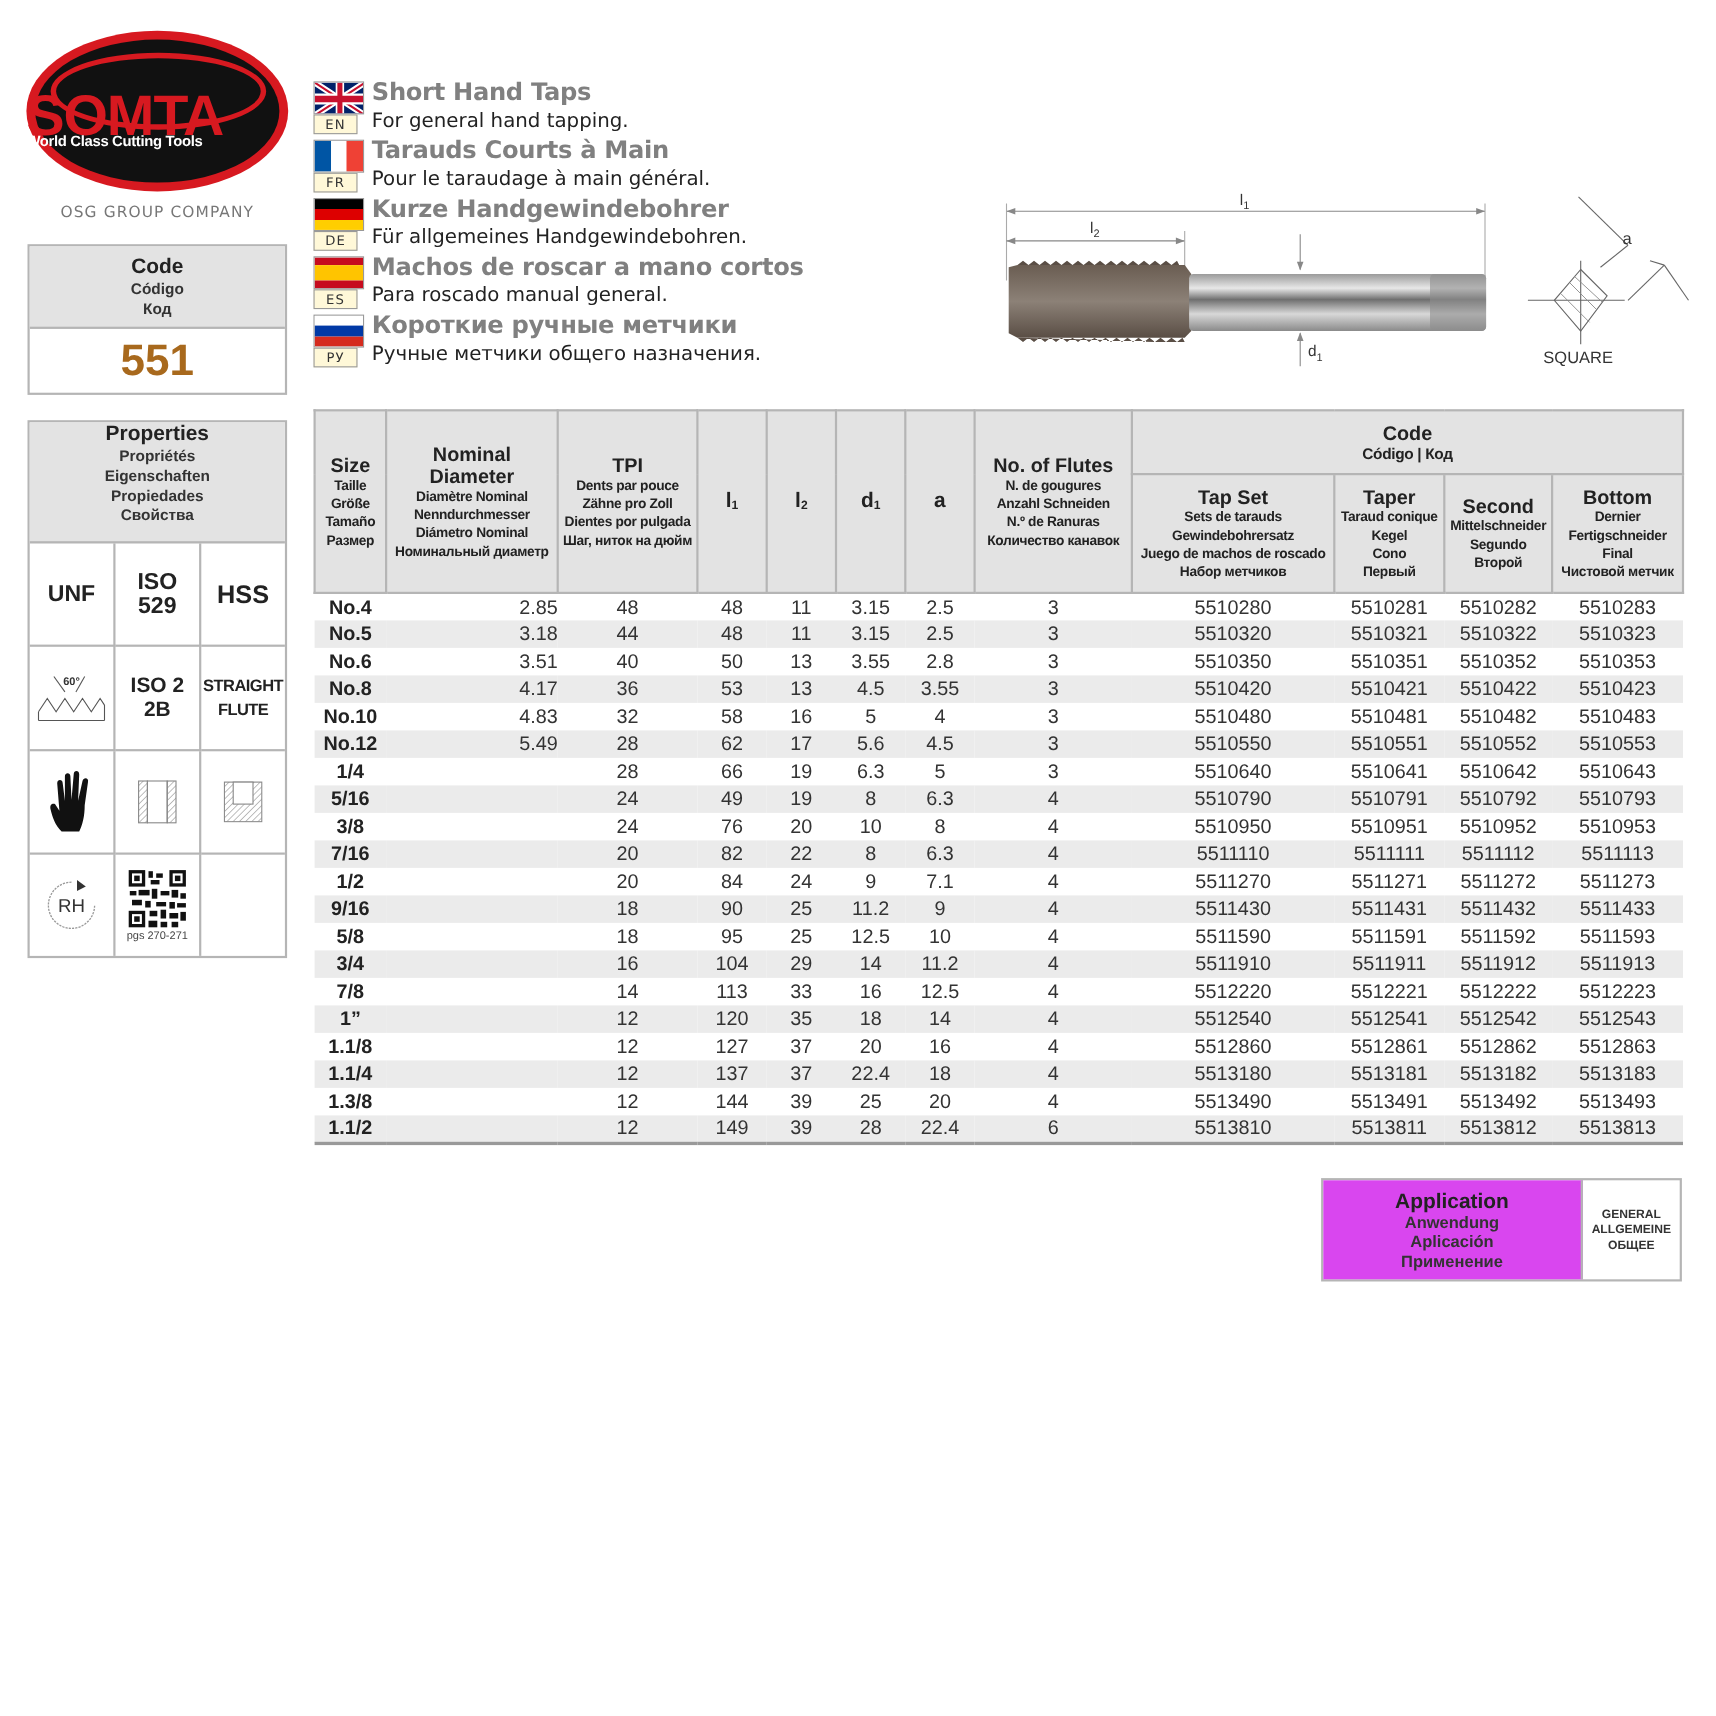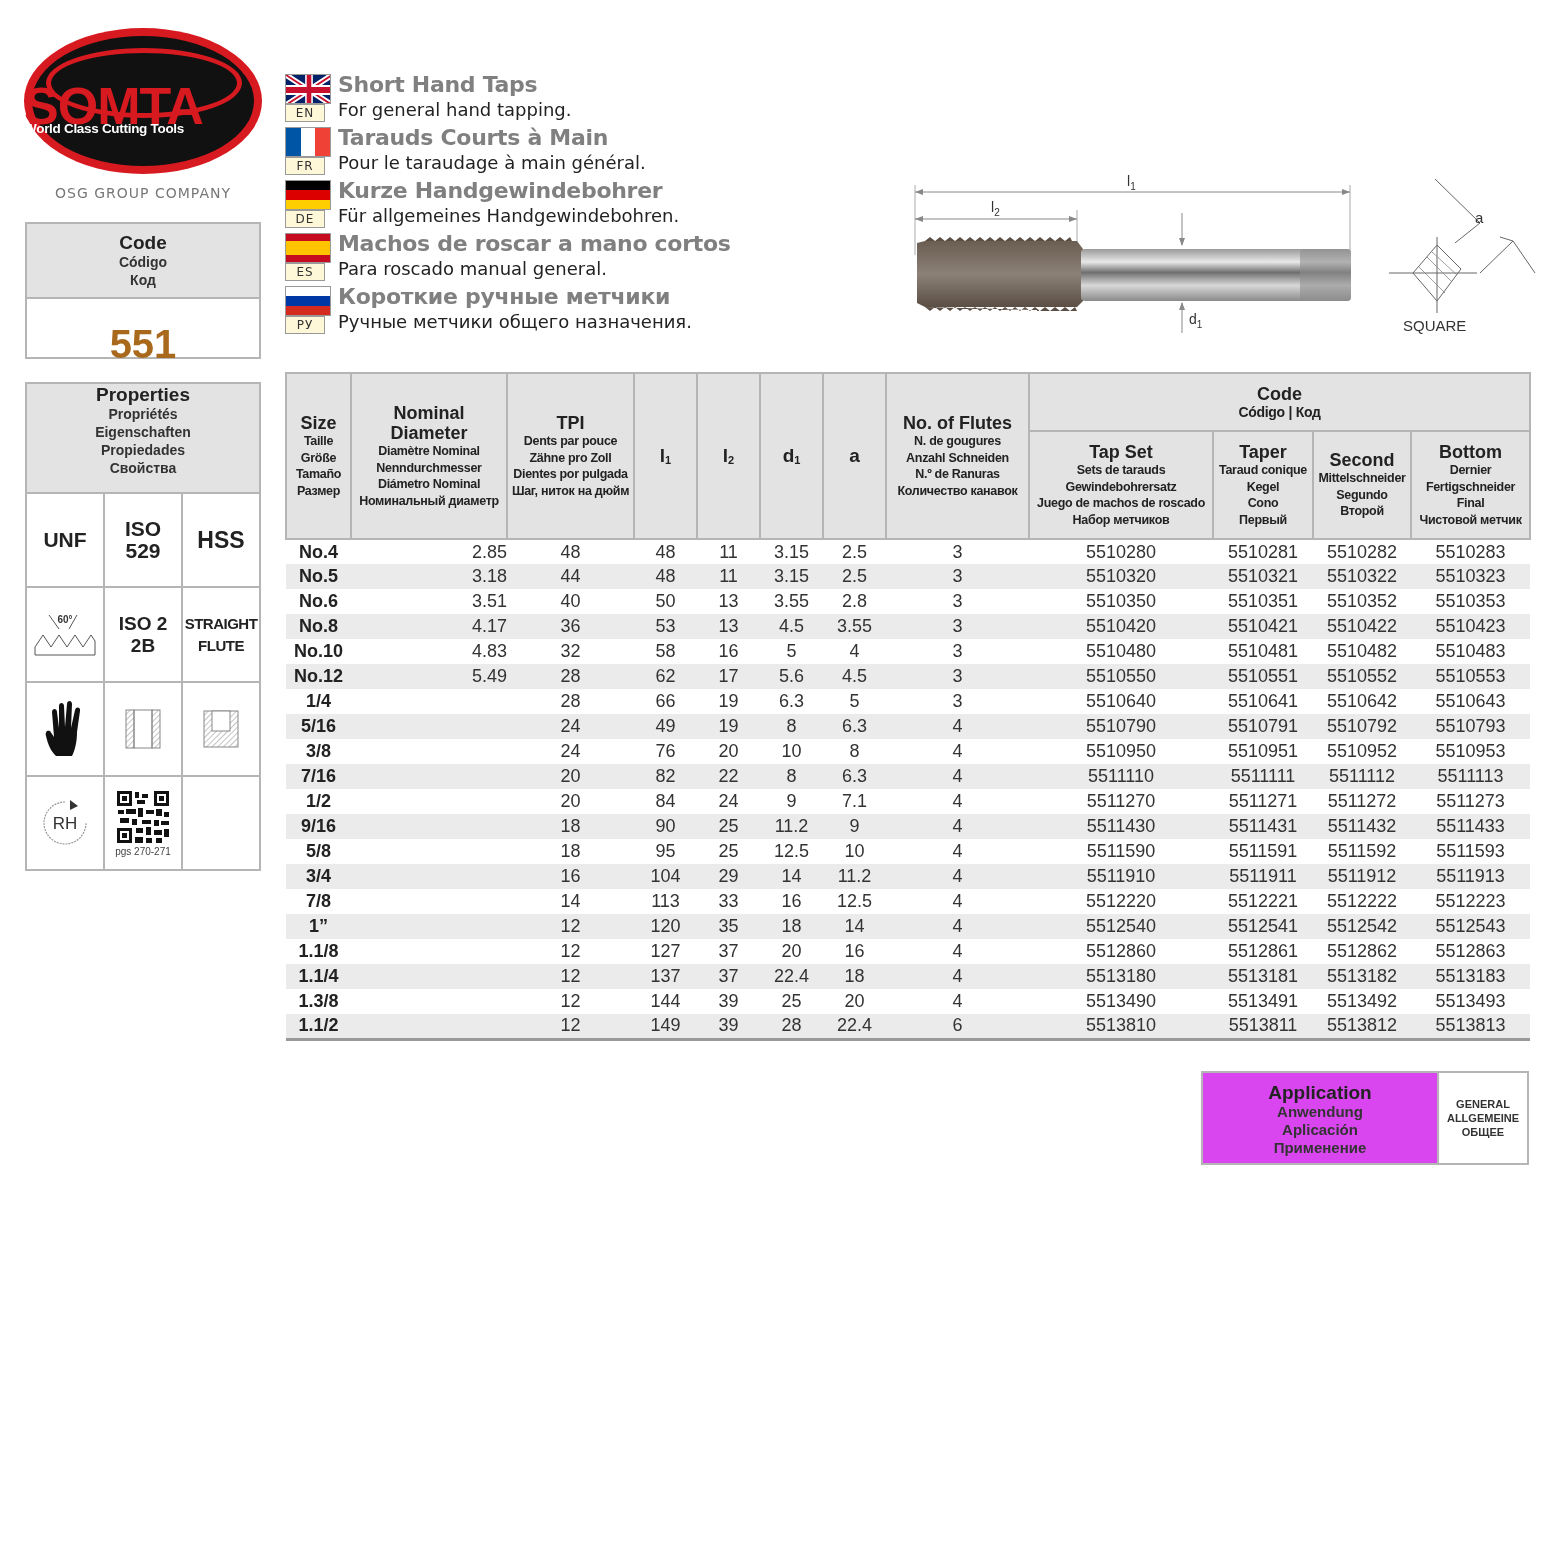--- a/index.html
+++ b/index.html
@@ -15,21 +15,21 @@
   .logo-tag { position: absolute; left: 0; right: 0; top: 93px; text-align: left; font-size: 13.5px; font-weight: bold; color: #fff; letter-spacing: -0.3px; }
   .osg { position: absolute; left: 24px; top: 185px; width: 238px; text-align: center; font-family: "DejaVu Sans", sans-serif; font-size: 14px; color: #777; letter-spacing: 1px; }
 
   
   .box { position: absolute; left: 25px; width: 236px; border: 2px solid #b5b5b5; }
   .box-head { background: #e3e3e3; text-align: center; border-bottom: 2px solid #b5b5b5; }
   .code-box { top: 222px; height: 137px; }
   .code-box .box-head { height: 75px; padding-top: 8px; }
   .head-main { font-size: 19px; font-weight: bold; line-height: 21px; color: #222; }
   .head-sub { font-size: 14px; font-weight: bold; line-height: 18px; color: #333; }
-  .code-value { text-align: center; font-size: 40px; font-weight: bold; color: #a8691d; line-height: 58px; margin-top: 16px; }
+  .code-value { text-align: center; font-size: 40px; font-weight: bold; color: #a8691d; line-height: 58px; }
 
   .prop-box { top: 382px; height: 489px; }
   .prop-box .box-head { height: 110px; padding-top: 0; }
   .prop-grid { display: grid; grid-template-columns: 78px 78px 1fr; grid-template-rows: 94px 95px 94px 1fr; height: 375px; }
   .prop-cell { border-right: 2px solid #b5b5b5; border-bottom: 2px solid #b5b5b5; display: flex; align-items: center; justify-content: center; flex-direction: column; text-align: center; }
   .prop-cell:nth-child(3n) { border-right: none; }
   .prop-cell.last-row { border-bottom: none; }
   .pc-big { font-size: 21px; font-weight: bold; line-height: 22px; color: #222; }
   .pc-med { font-size: 19px; font-weight: bold; line-height: 22px; color: #222; }
   .pc-small { font-size: 15px; font-weight: bold; line-height: 22px; color: #222; letter-spacing: -0.5px; }

